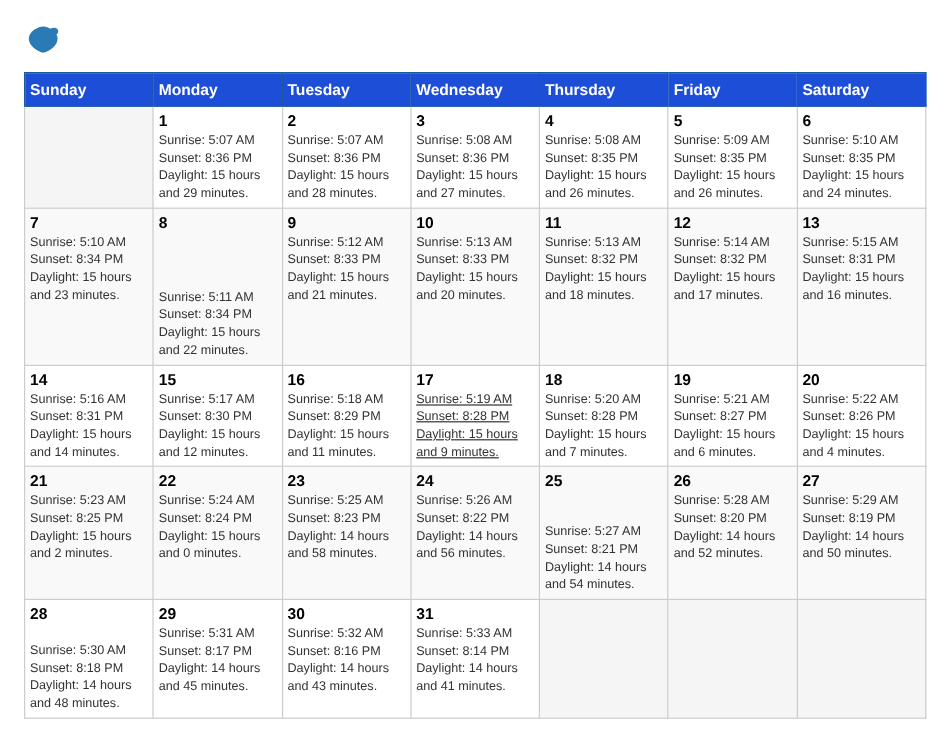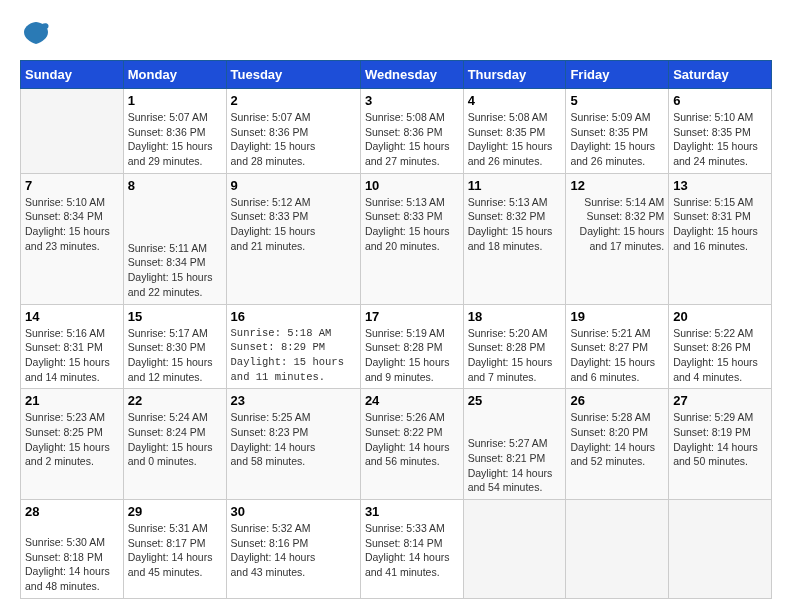--- a/index.html
+++ b/index.html
@@ -197,21 +197,21 @@
         </td>
         <td>
           <span class="day-number">11</span>
           <div class="day-info" style="white-space: pre-line;">Sunrise: 5:13 AM
 Sunset: 8:32 PM
 Daylight: 15 hours
 and 18 minutes.</div>
         </td>
         <td>
           <span class="day-number">12</span>
-          <div class="day-info" style="white-space: pre-line; text-align: right;">Sunrise: 5:14 AM
+          <div class="day-info" style="white-space: pre-line;">Sunrise: 5:14 AM
 Sunset: 8:32 PM
 Daylight: 15 hours
 and 17 minutes.</div>
         </td>
         <td>
           <span class="day-number">13</span>
           <div class="day-info" style="white-space: pre-line;">Sunrise: 5:15 AM
 Sunset: 8:31 PM
 Daylight: 15 hours
 and 16 minutes.</div>
@@ -227,28 +227,28 @@
         </td>
         <td>
           <span class="day-number">15</span>
           <div class="day-info" style="white-space: pre-line;">Sunrise: 5:17 AM
 Sunset: 8:30 PM
 Daylight: 15 hours
 and 12 minutes.</div>
         </td>
         <td>
           <span class="day-number">16</span>
-          <div class="day-info" style="white-space: pre-line; font-family: Liberation Mono, monospace;">Sunrise: 5:18 AM
+          <div class="day-info" style="white-space: pre-line;">Sunrise: 5:18 AM
 Sunset: 8:29 PM
 Daylight: 15 hours
 and 11 minutes.</div>
         </td>
         <td>
           <span class="day-number">17</span>
-          <div class="day-info" style="white-space: pre-line;">Sunrise: 5:19 AM
+          <div class="day-info" style="white-space: pre-line; text-decoration: underline;">Sunrise: 5:19 AM
 Sunset: 8:28 PM
 Daylight: 15 hours
 and 9 minutes.</div>
         </td>
         <td>
           <span class="day-number">18</span>
           <div class="day-info" style="white-space: pre-line;">Sunrise: 5:20 AM
 Sunset: 8:28 PM
 Daylight: 15 hours
 and 7 minutes.</div>

